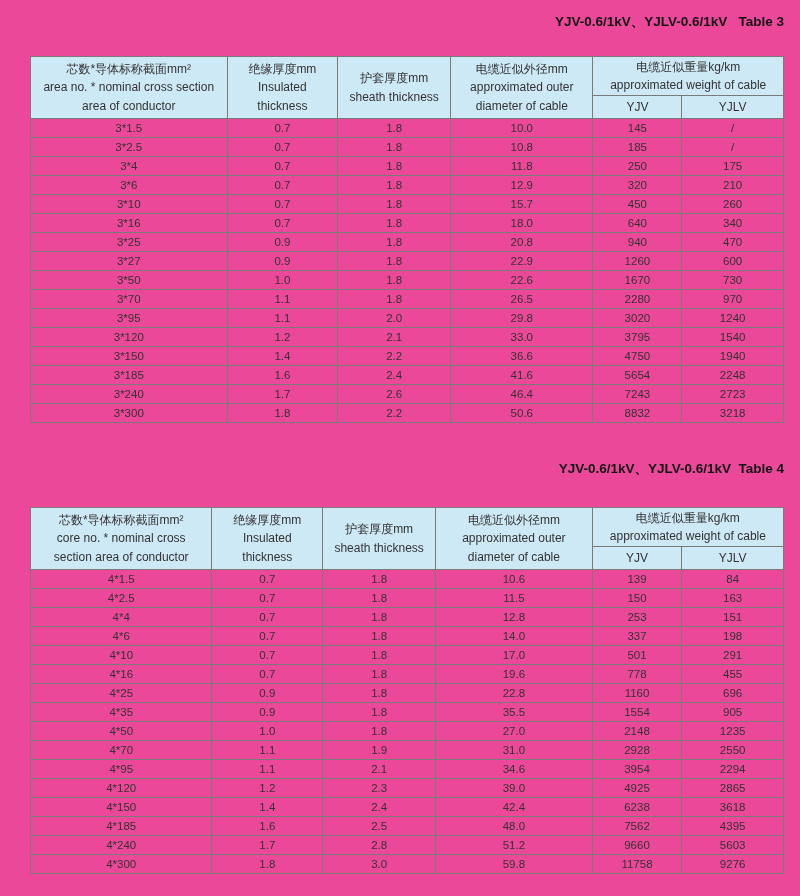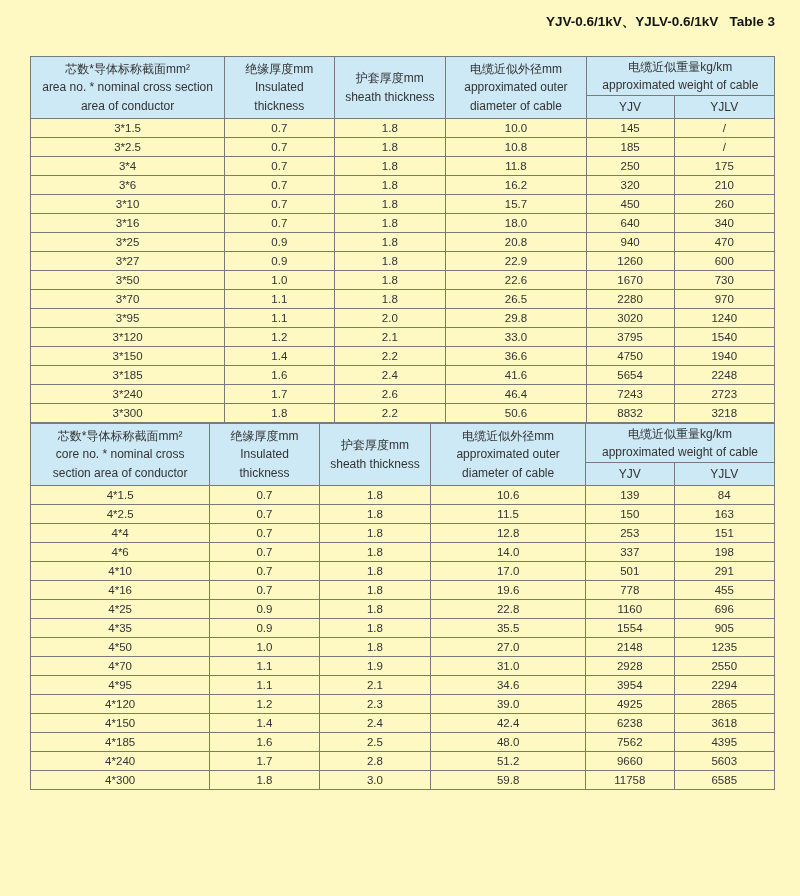--- a/index.html
+++ b/index.html
@@ -1,19 +1,19 @@
 <!DOCTYPE html>
 <html><head>
 <meta charset="utf-8">
 <style>
   html,body{margin:0;padding:0;background:#ffffff;}
   .page{
     width:800px;height:896px;box-sizing:border-box;
-    padding:12px 25px 0 30px;
-    background:#fef9c3;
+    padding:12px 16px 0 30px;
+    background:#ec4899;
     font-family:"Liberation Sans","DejaVu Sans",sans-serif;
     color:#2f2f2f;
   }
   .table-title{
     text-align:right;
     font-weight:bold;
     font-size:13.5px;
     color:#141414;
     white-space:pre;
     line-height:16px;
@@ -130,21 +130,21 @@
           <td>0.7</td>
           <td>1.8</td>
           <td>11.8</td>
           <td>250</td>
           <td>175</td>
         </tr>
         <tr>
           <td>3*6</td>
           <td>0.7</td>
           <td>1.8</td>
-          <td>16.2</td>
+          <td>12.9</td>
           <td>320</td>
           <td>210</td>
         </tr>
         <tr>
           <td>3*10</td>
           <td>0.7</td>
           <td>1.8</td>
           <td>15.7</td>
           <td>450</td>
           <td>260</td>
@@ -233,20 +233,21 @@
           <td>3*300</td>
           <td>1.8</td>
           <td>2.2</td>
           <td>50.6</td>
           <td>8832</td>
           <td>3218</td>
         </tr>
       </tbody>
     </table>
 
+  <div class="table-title title-2">YJV-0.6/1kV、YJLV-0.6/1kV  Table 4</div>
 
   <table class="spec" id="table4">
       <colgroup>
         <col class="c0">
         <col class="c1">
         <col class="c2">
         <col class="c3">
         <col class="c4">
         <col class="c5">
       </colgroup>
@@ -401,18 +402,18 @@
           <td>51.2</td>
           <td>9660</td>
           <td>5603</td>
         </tr>
         <tr>
           <td>4*300</td>
           <td>1.8</td>
           <td>3.0</td>
           <td>59.8</td>
           <td>11758</td>
-          <td>6585</td>
+          <td>9276</td>
         </tr>
       </tbody>
     </table>
 
 </div>
 
 </body></html>

